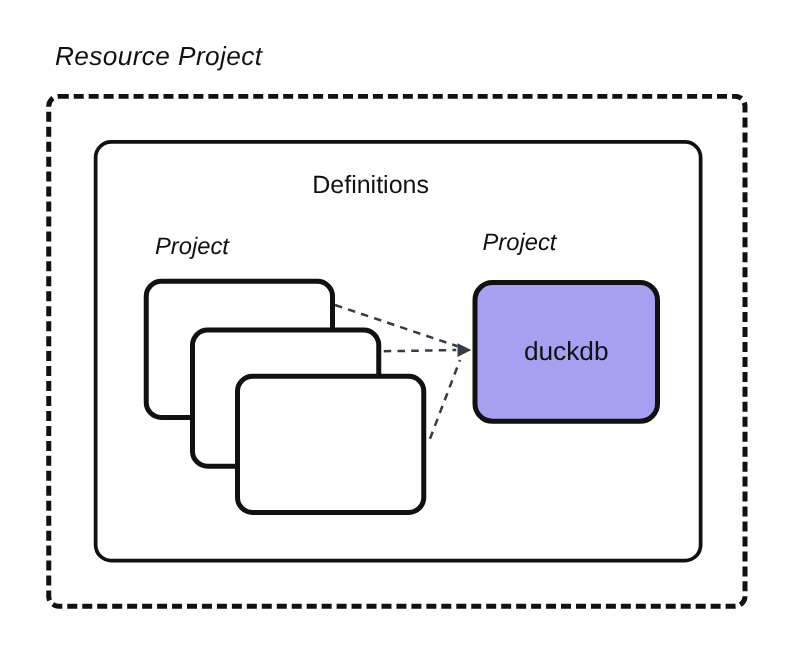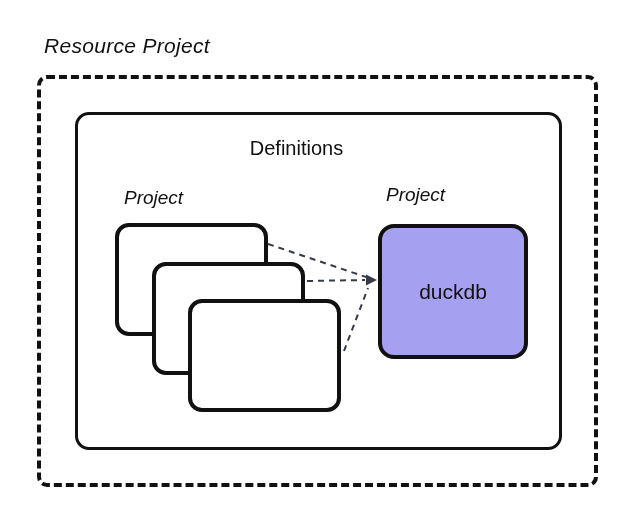--- a/index.html
+++ b/index.html
@@ -85,21 +85,21 @@
     height: 113px;
     background: #ffffff;
     border: 4px solid var(--outline, #111111);
     border-radius: 14px;
   }
   .resource-box {
     position: absolute;
     left: 378px;
     top: 224px;
     width: 150px;
-    height: 135px;
+    height: 115px;
     box-sizing: border-box;
     background: var(--resource-fill, #a5a0ef);
     border: 4px solid var(--outline, #111111);
     border-radius: 16px;
     display: flex;
     align-items: center;
     justify-content: center;
   }
   .resource-name {
     font-size: 21px;

